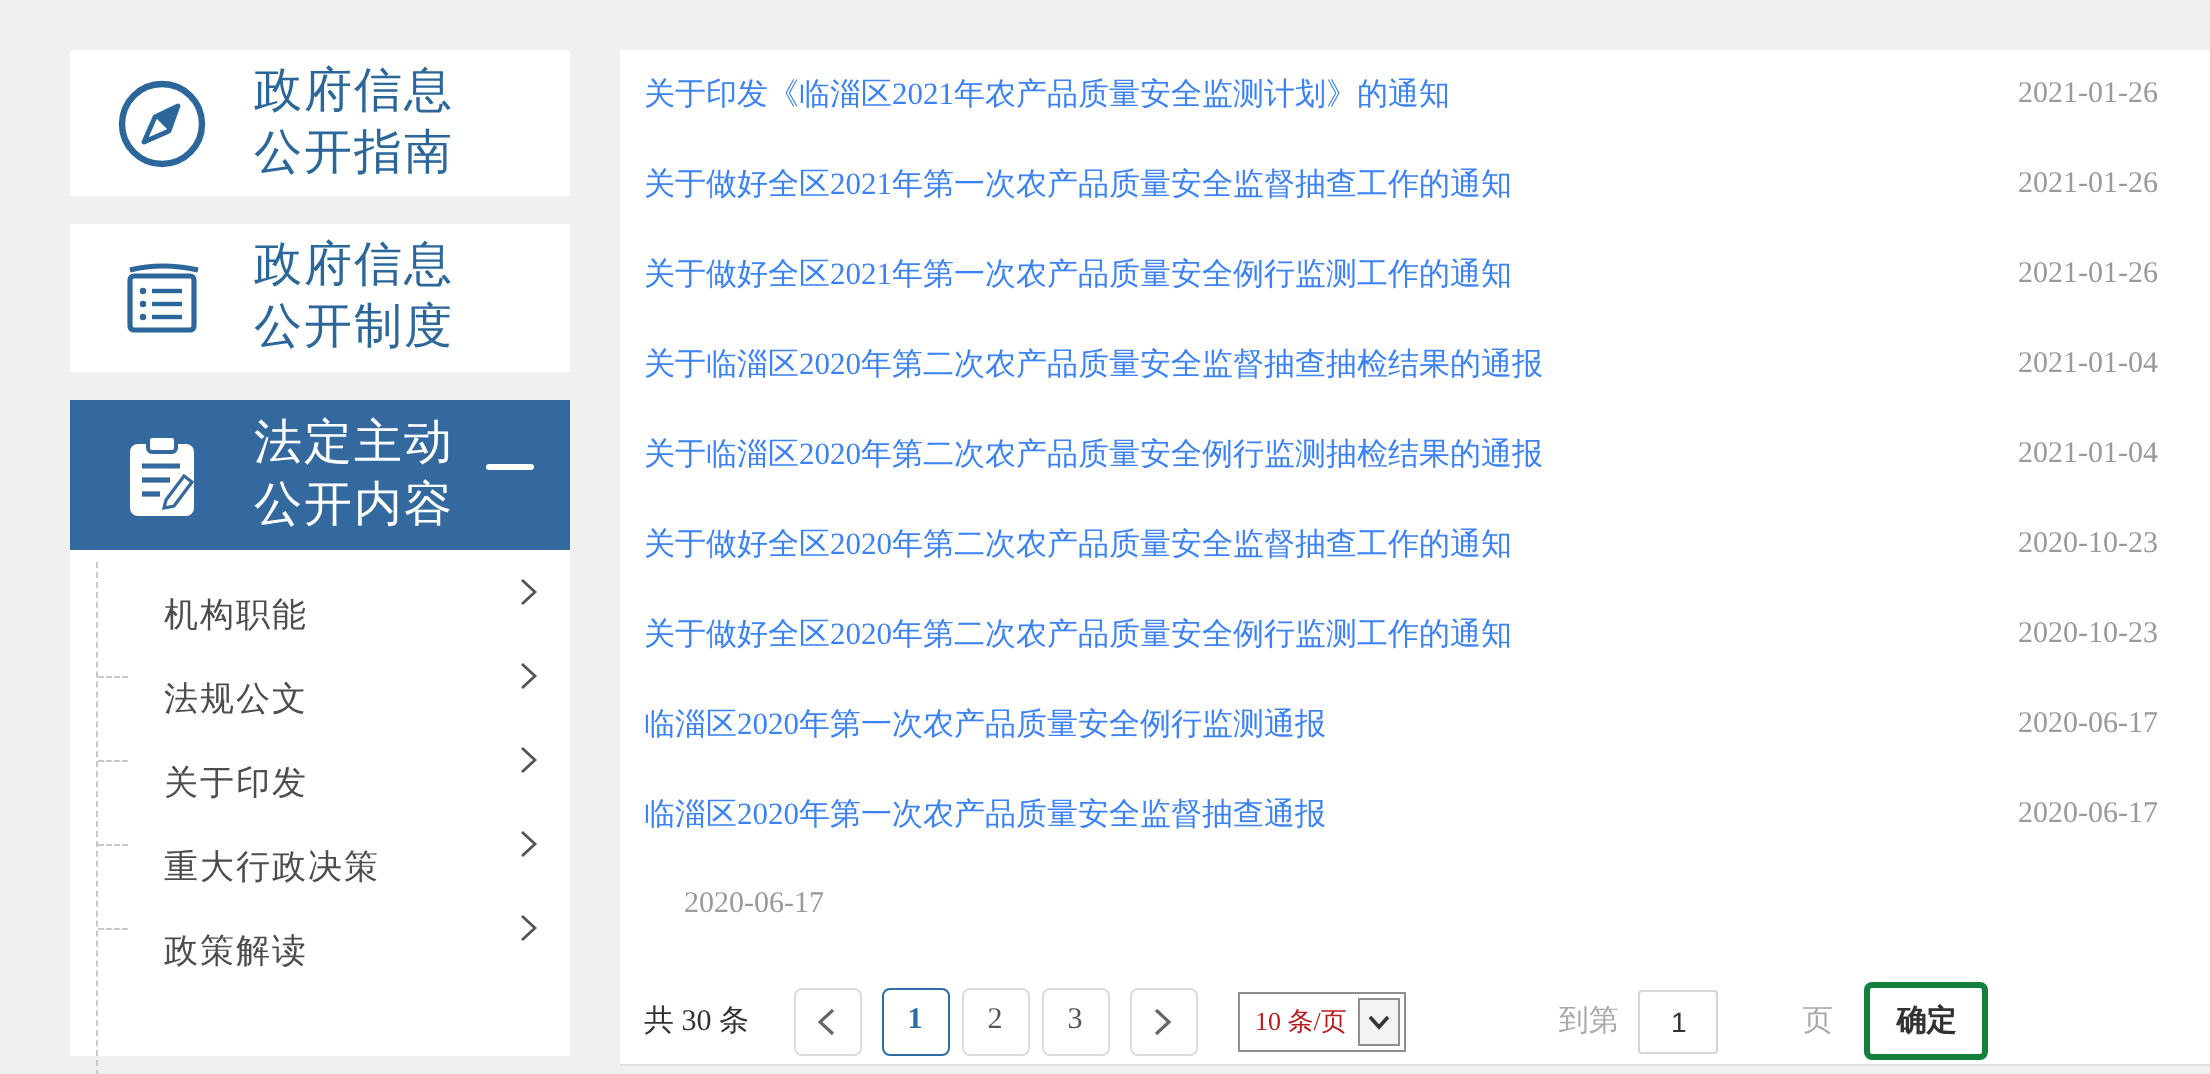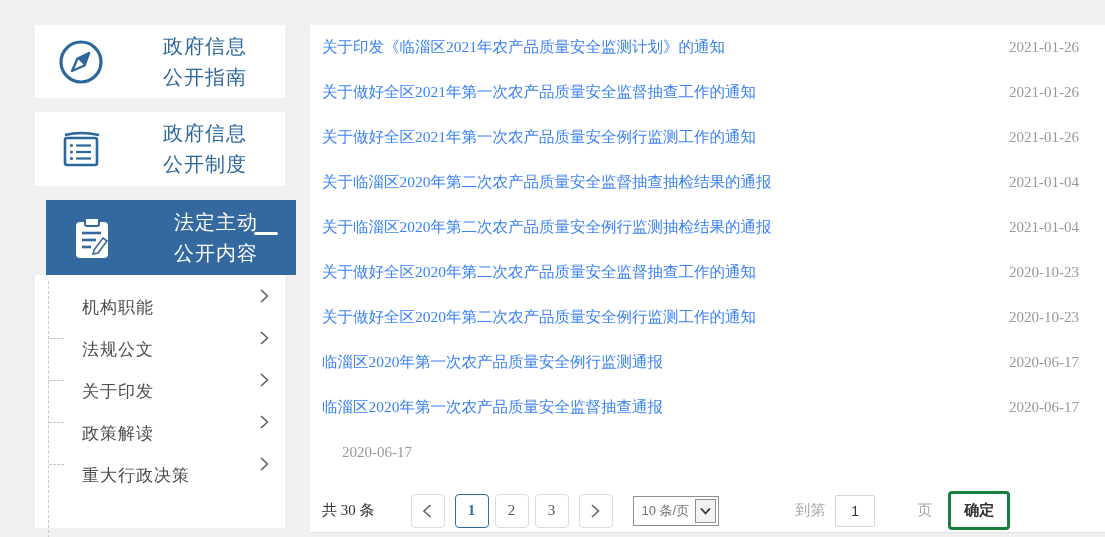--- a/index.html
+++ b/index.html
@@ -15,29 +15,28 @@
 
   .nav-card {
     background: #ffffff;
     display: flex;
     align-items: center;
     padding-left: 22px;
     cursor: pointer;
   }
   .nav-card.card1 { position: absolute; top: 25px;  left: 0; width: 250px; height: 73px; }
   .nav-card.card2 { position: absolute; top: 112px; left: 0; width: 250px; height: 74px; }
-  .nav-card.card3 { position: absolute; top: 200px; left: 11px; width: 250px; height: 75px; background: #34699f; }
+  .nav-card.card3 { position: absolute; top: 200px; left: 0; width: 250px; height: 75px; background: #34699f; }
 
   .nav-card .icon { width: 48px; height: 48px; flex: 0 0 48px; margin-right: 22px; }
   .nav-card .label {
-    font-size: 20px;
+    font-size: 24px;
     line-height: 31px;
     color: #2c679c;
     letter-spacing: 1px;
-    margin-left: 36px;
   }
   .nav-card.card3 .label { color: #ffffff; }
 
   .collapse-bar {
     position: absolute;
     right: 18px;
     top: 32px;
     width: 24px;
     height: 3px;
     background: #ffffff;
@@ -124,21 +123,21 @@
   
   .pagination {
     position: absolute;
     left: 0;
     top: 466px;
     width: 100%;
     display: flex;
     align-items: center;
     padding-left: 12px;
   }
-  .total-count { font-size: 15px; color: #333; margin-right: 36px; }
+  .total-count { font-size: 15px; color: #333; margin-right: 22px; }
   .page-btn {
     width: 34px; height: 34px;
     margin-right: 6px;
     background: #fff;
     border: 1px solid #dcdcdc;
     border-radius: 4px;
     display: flex; align-items: center; justify-content: center;
     font-size: 15px; color: #555;
     cursor: pointer;
   }
@@ -150,23 +149,23 @@
   .page-size {
     margin-left: 14px;
     height: 30px;
     border: 1px solid #8f8f8f;
     background: #fff;
     display: flex;
     align-items: center;
     cursor: pointer;
   }
   .page-size .ps-label {
-    font-family: Liberation Sans, sans-serif;
+    font-family: Liberation Serif, serif;
     font-size: 13px;
-    color: #737373;
+    color: #b91c1c;
     padding: 0 6px 0 8px;
   }
   .ps-arrow-box {
     width: 21px;
     height: 24px;
     margin-right: 2px;
     border: 1px solid #8f8f8f;
     background: #f3f3f3;
     display: flex; align-items: center; justify-content: center;
   }
@@ -278,30 +277,30 @@
       <span class="connector"></span>
       <span class="sm-label">关于印发</span>
       <span class="chev">
         <svg viewBox="0 0 9 14" width="9" height="14">
             <polyline points="1,1 7.5,7 1,13" fill="none" stroke="currentColor" stroke-width="1.4"></polyline>
           </svg>
       </span>
     </div>
     <div class="submenu-item">
       <span class="connector"></span>
+      <span class="sm-label">重大行政决策</span>
+      <span class="chev">
+        <svg viewBox="0 0 9 14" width="9" height="14">
+            <polyline points="1,1 7.5,7 1,13" fill="none" stroke="currentColor" stroke-width="1.4"></polyline>
+          </svg>
+      </span>
+    </div>
+    <div class="submenu-item">
+      <span class="connector"></span>
       <span class="sm-label">政策解读</span>
-      <span class="chev">
-        <svg viewBox="0 0 9 14" width="9" height="14">
-            <polyline points="1,1 7.5,7 1,13" fill="none" stroke="currentColor" stroke-width="1.4"></polyline>
-          </svg>
-      </span>
-    </div>
-    <div class="submenu-item">
-      <span class="connector"></span>
-      <span class="sm-label">重大行政决策</span>
       <span class="chev">
         <svg viewBox="0 0 9 14" width="9" height="14">
             <polyline points="1,1 7.5,7 1,13" fill="none" stroke="currentColor" stroke-width="1.4"></polyline>
           </svg>
       </span>
     </div>
   </div>
 </div>
 
 <div class="content">

